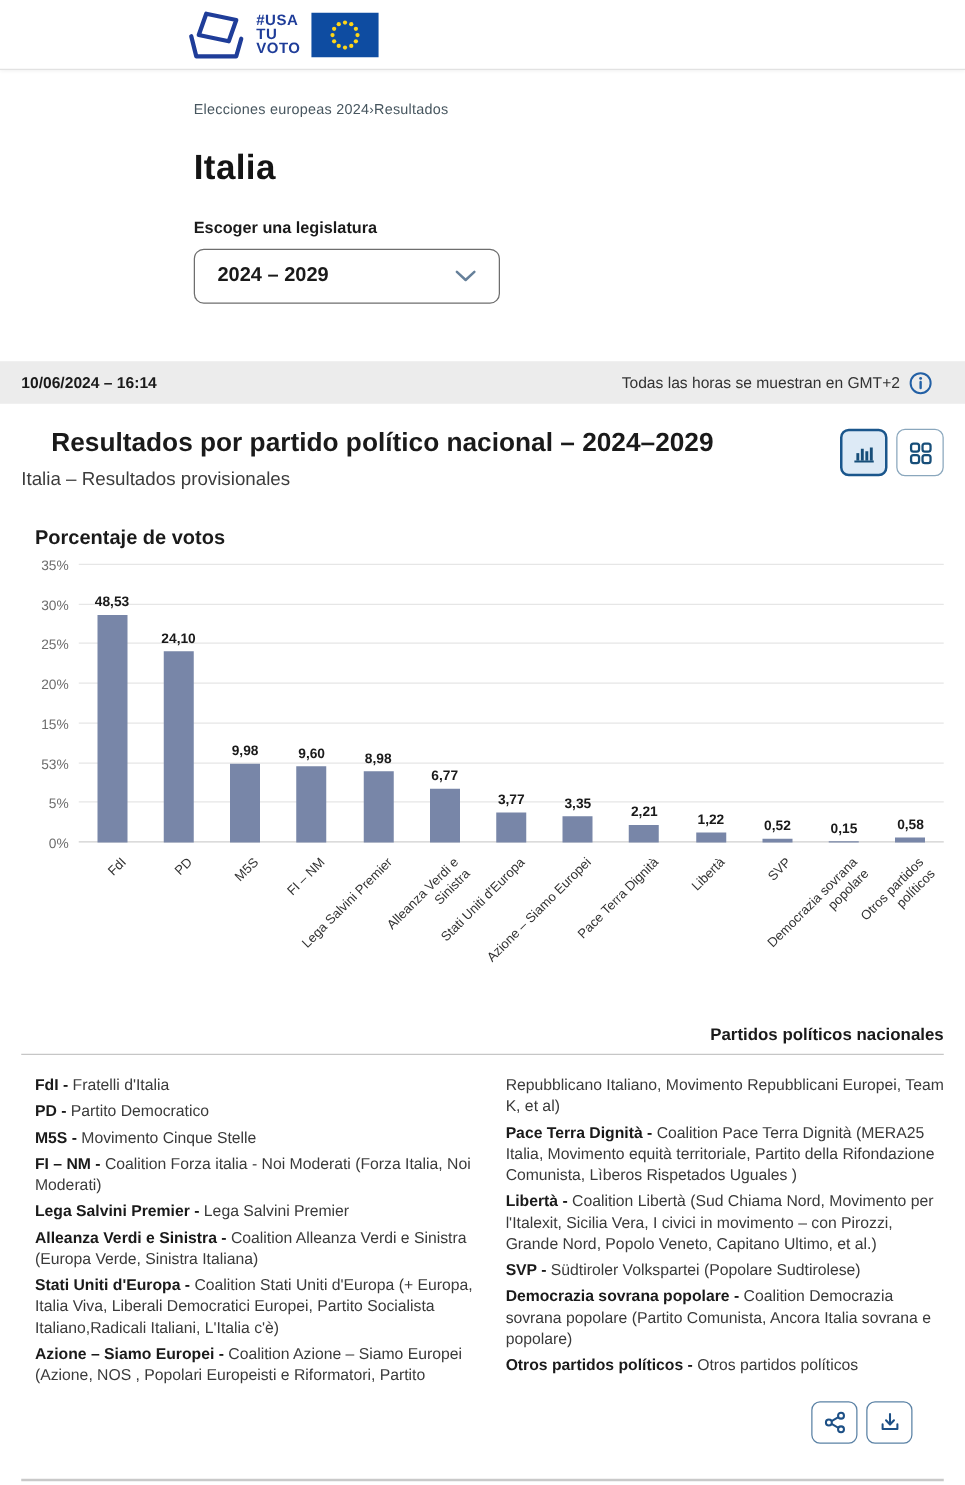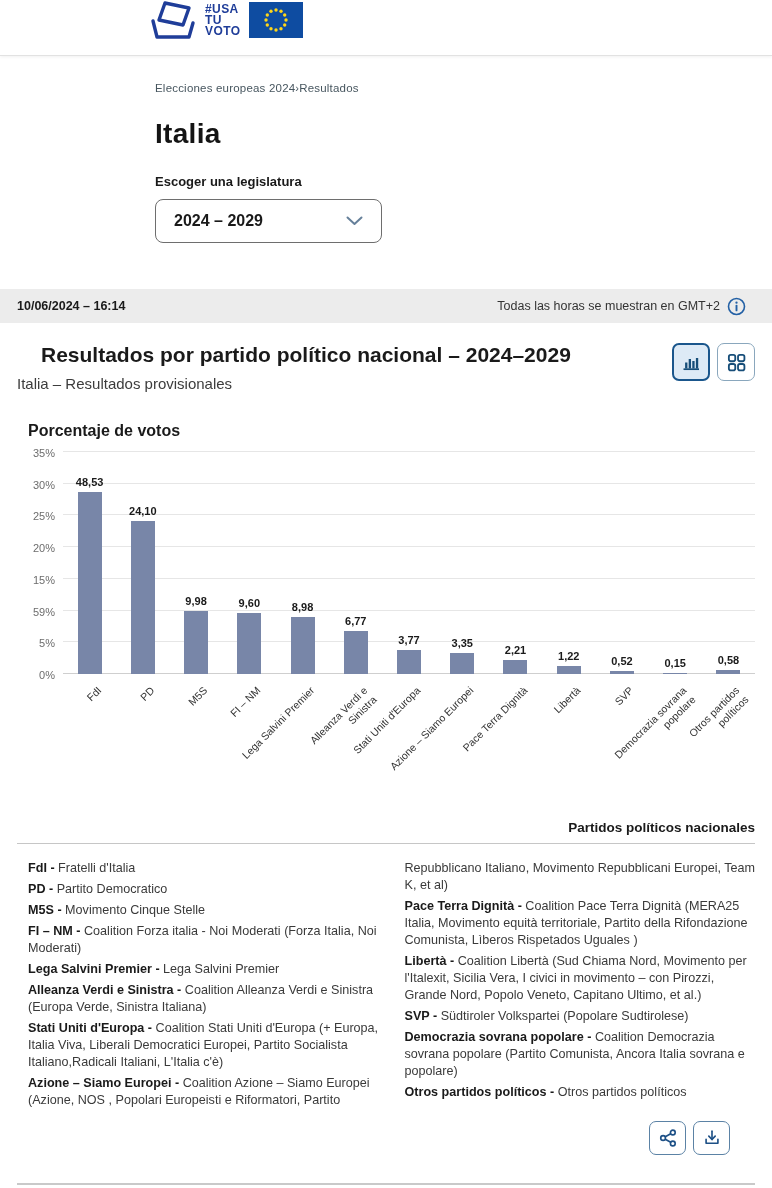--- a/index.html
+++ b/index.html
@@ -3,32 +3,32 @@
 <meta charset="utf-8">
 <style>
   * { margin:0; padding:0; box-sizing:border-box; }
   html,body { background:#fff; }
   body {
     width:772px; min-height:1188px; position:relative; overflow:hidden;
     font-family:"Liberation Sans","DejaVu Sans",sans-serif; color:#1a1a1a;
   }
   
   .site-header { height:56px; background:#fff; border-bottom:1px solid #e2e2e2;
-    box-shadow:0 1px 3px rgba(0,0,0,.06); display:flex; align-items:flex-start; }
+    box-shadow:0 1px 3px rgba(0,0,0,.06); display:flex; align-items:center; }
   .logo { display:flex; align-items:center; gap:9px; margin-left:150px; }
   .logo-text { font-weight:bold; font-size:12px; line-height:11px; letter-spacing:.4px;
     color:#1f3d99; white-space:pre-line; }
   
   .top-section { padding:26px 0 46px 155px; }
   .breadcrumb { font-size:11.5px; color:#47565f; letter-spacing:.2px; display:flex; align-items:center; }
   .breadcrumb a { color:#47565f; text-decoration:none; cursor:pointer; }
   .breadcrumb .sep { color:#47565f; font-size:11px; }
   h1.page-title { margin-top:24px; font-size:28px; font-weight:800; color:#141414; letter-spacing:.3px; }
   .legi-label { margin-top:24px; font-size:13px; font-weight:bold; color:#1a1a1a; }
-  .dropdown { margin-top:10px; width:227px; height:44px; border:1px solid #6e6e6e; border-radius:8px;
+  .dropdown { margin-top:10px; width:245px; height:44px; border:1px solid #6e6e6e; border-radius:8px;
     background:#fff; display:flex; align-items:center; justify-content:space-between;
     padding:0 18px; cursor:pointer; }
   .dropdown .value { font-size:16px; font-weight:bold; color:#1a1a1a; }
   
   .info-bar { height:34px; background:#ececec; display:flex; align-items:center;
     justify-content:space-between; padding:0 26px 0 17px; }
   .info-bar .dt { font-size:12.5px; font-weight:bold; color:#1a1a1a; }
   .info-bar .tz { font-size:12.5px; color:#333; display:flex; align-items:center; gap:7px; }
   
   .results { padding:20px 17px 0 17px; }
@@ -166,21 +166,21 @@
       </button>
     </div>
   </div>
 
   <div class="chart">
     <div class="chart-ylabel">Porcentaje de votos</div>
     <div class="chart-grid">
       <div class="yaxis" id="yaxis">
           <div class="ytick" style="bottom: calc(0% - 7px);">0%</div>
           <div class="ytick" style="bottom: calc(14.2857% - 7px);">5%</div>
-          <div class="ytick" style="bottom: calc(28.5714% - 7px);">59%</div>
+          <div class="ytick" style="bottom: calc(28.5714% - 7px);">53%</div>
           <div class="ytick" style="bottom: calc(42.8571% - 7px);">15%</div>
           <div class="ytick" style="bottom: calc(57.1429% - 7px);">20%</div>
           <div class="ytick" style="bottom: calc(71.4286% - 7px);">25%</div>
           <div class="ytick" style="bottom: calc(85.7143% - 7px);">30%</div>
           <div class="ytick" style="bottom: calc(100% - 7px);">35%</div>
         </div>
       <div class="plot">
         <div id="gridlines">
             <div class="gridline baseline" style="bottom: 0%;"></div>
             <div class="gridline" style="bottom: 14.2857%;"></div>

